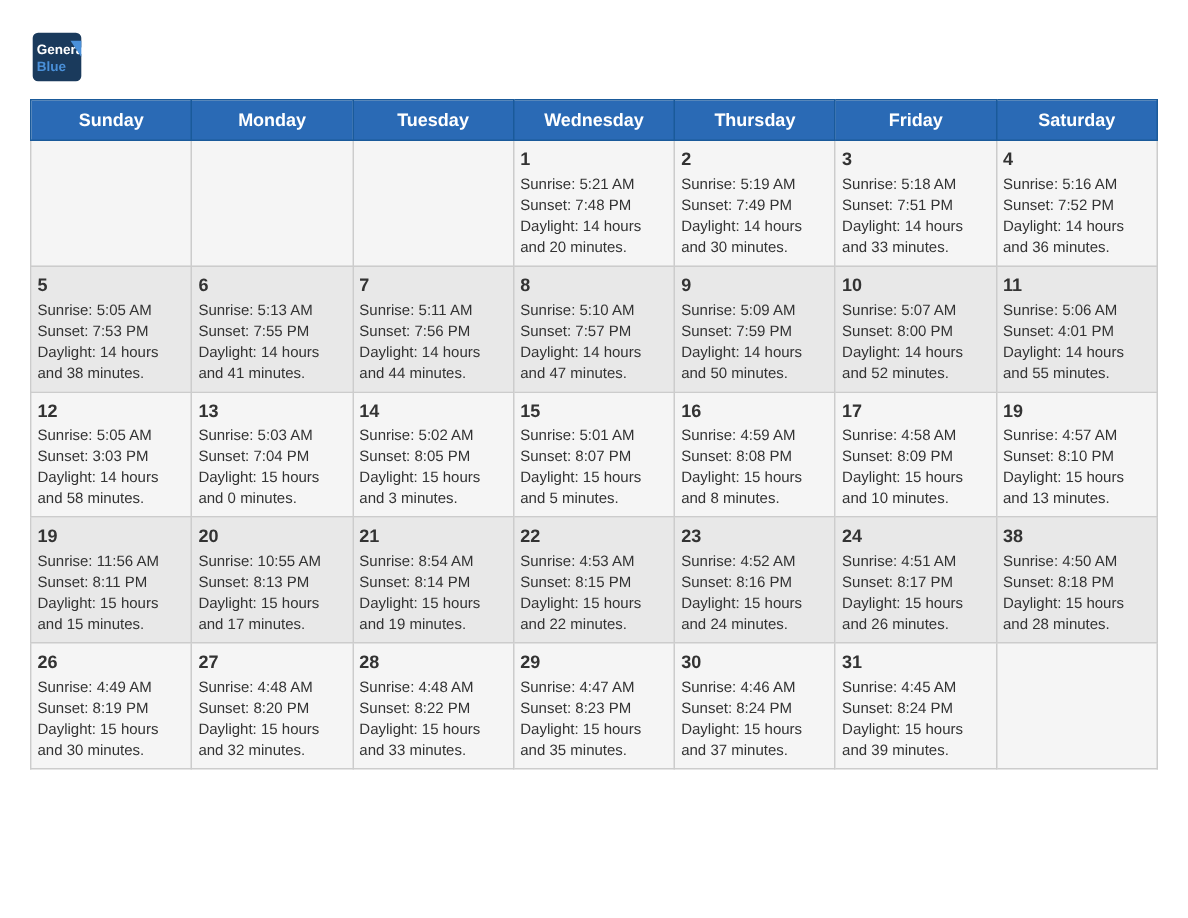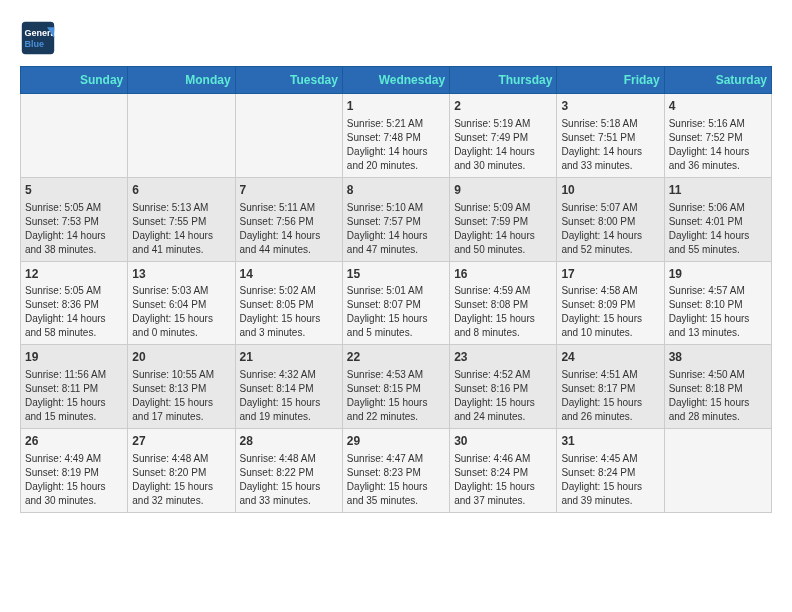--- a/index.html
+++ b/index.html
@@ -46,23 +46,23 @@
       font-size: 16px;
       color: #1a3a5c;
     }
     table {
       width: 100%;
       border-collapse: collapse;
       font-size: 11px;
     }
     thead tr th {
       background-color: #2a6ab5;
-      color: #5eead4;
+      color: #ffffff;
       padding: 6px 4px;
-      text-align: right;
+      text-align: center;
       font-size: 12px;
       font-weight: bold;
       border: 1px solid #1a5a9a;
     }
     tbody tr td {
       border: 1px solid #ccc;
       vertical-align: top;
       padding: 4px;
       height: 80px;
       width: 14.28%;
@@ -204,28 +204,28 @@
           <div class="day-info">Sunrise: 5:06 AM</div>
           <div class="day-info">Sunset: 4:01 PM</div>
           <div class="day-info">Daylight: 14 hours</div>
           <div class="day-info">and 55 minutes.</div>
         </td>
       </tr>
       <tr>
         <td>
           <span class="day-number">12</span>
           <div class="day-info">Sunrise: 5:05 AM</div>
-          <div class="day-info">Sunset: 8:36 PM</div>
+          <div class="day-info">Sunset: 3:03 PM</div>
           <div class="day-info">Daylight: 14 hours</div>
           <div class="day-info">and 58 minutes.</div>
         </td>
         <td>
           <span class="day-number">13</span>
           <div class="day-info">Sunrise: 5:03 AM</div>
-          <div class="day-info">Sunset: 6:04 PM</div>
+          <div class="day-info">Sunset: 7:04 PM</div>
           <div class="day-info">Daylight: 15 hours</div>
           <div class="day-info">and 0 minutes.</div>
         </td>
         <td>
           <span class="day-number">14</span>
           <div class="day-info">Sunrise: 5:02 AM</div>
           <div class="day-info">Sunset: 8:05 PM</div>
           <div class="day-info">Daylight: 15 hours</div>
           <div class="day-info">and 3 minutes.</div>
         </td>
@@ -268,21 +268,21 @@
         </td>
         <td>
           <span class="day-number">20</span>
           <div class="day-info">Sunrise: 10:55 AM</div>
           <div class="day-info">Sunset: 8:13 PM</div>
           <div class="day-info">Daylight: 15 hours</div>
           <div class="day-info">and 17 minutes.</div>
         </td>
         <td>
           <span class="day-number">21</span>
-          <div class="day-info">Sunrise: 4:32 AM</div>
+          <div class="day-info">Sunrise: 8:54 AM</div>
           <div class="day-info">Sunset: 8:14 PM</div>
           <div class="day-info">Daylight: 15 hours</div>
           <div class="day-info">and 19 minutes.</div>
         </td>
         <td>
           <span class="day-number">22</span>
           <div class="day-info">Sunrise: 4:53 AM</div>
           <div class="day-info">Sunset: 8:15 PM</div>
           <div class="day-info">Daylight: 15 hours</div>
           <div class="day-info">and 22 minutes.</div>

